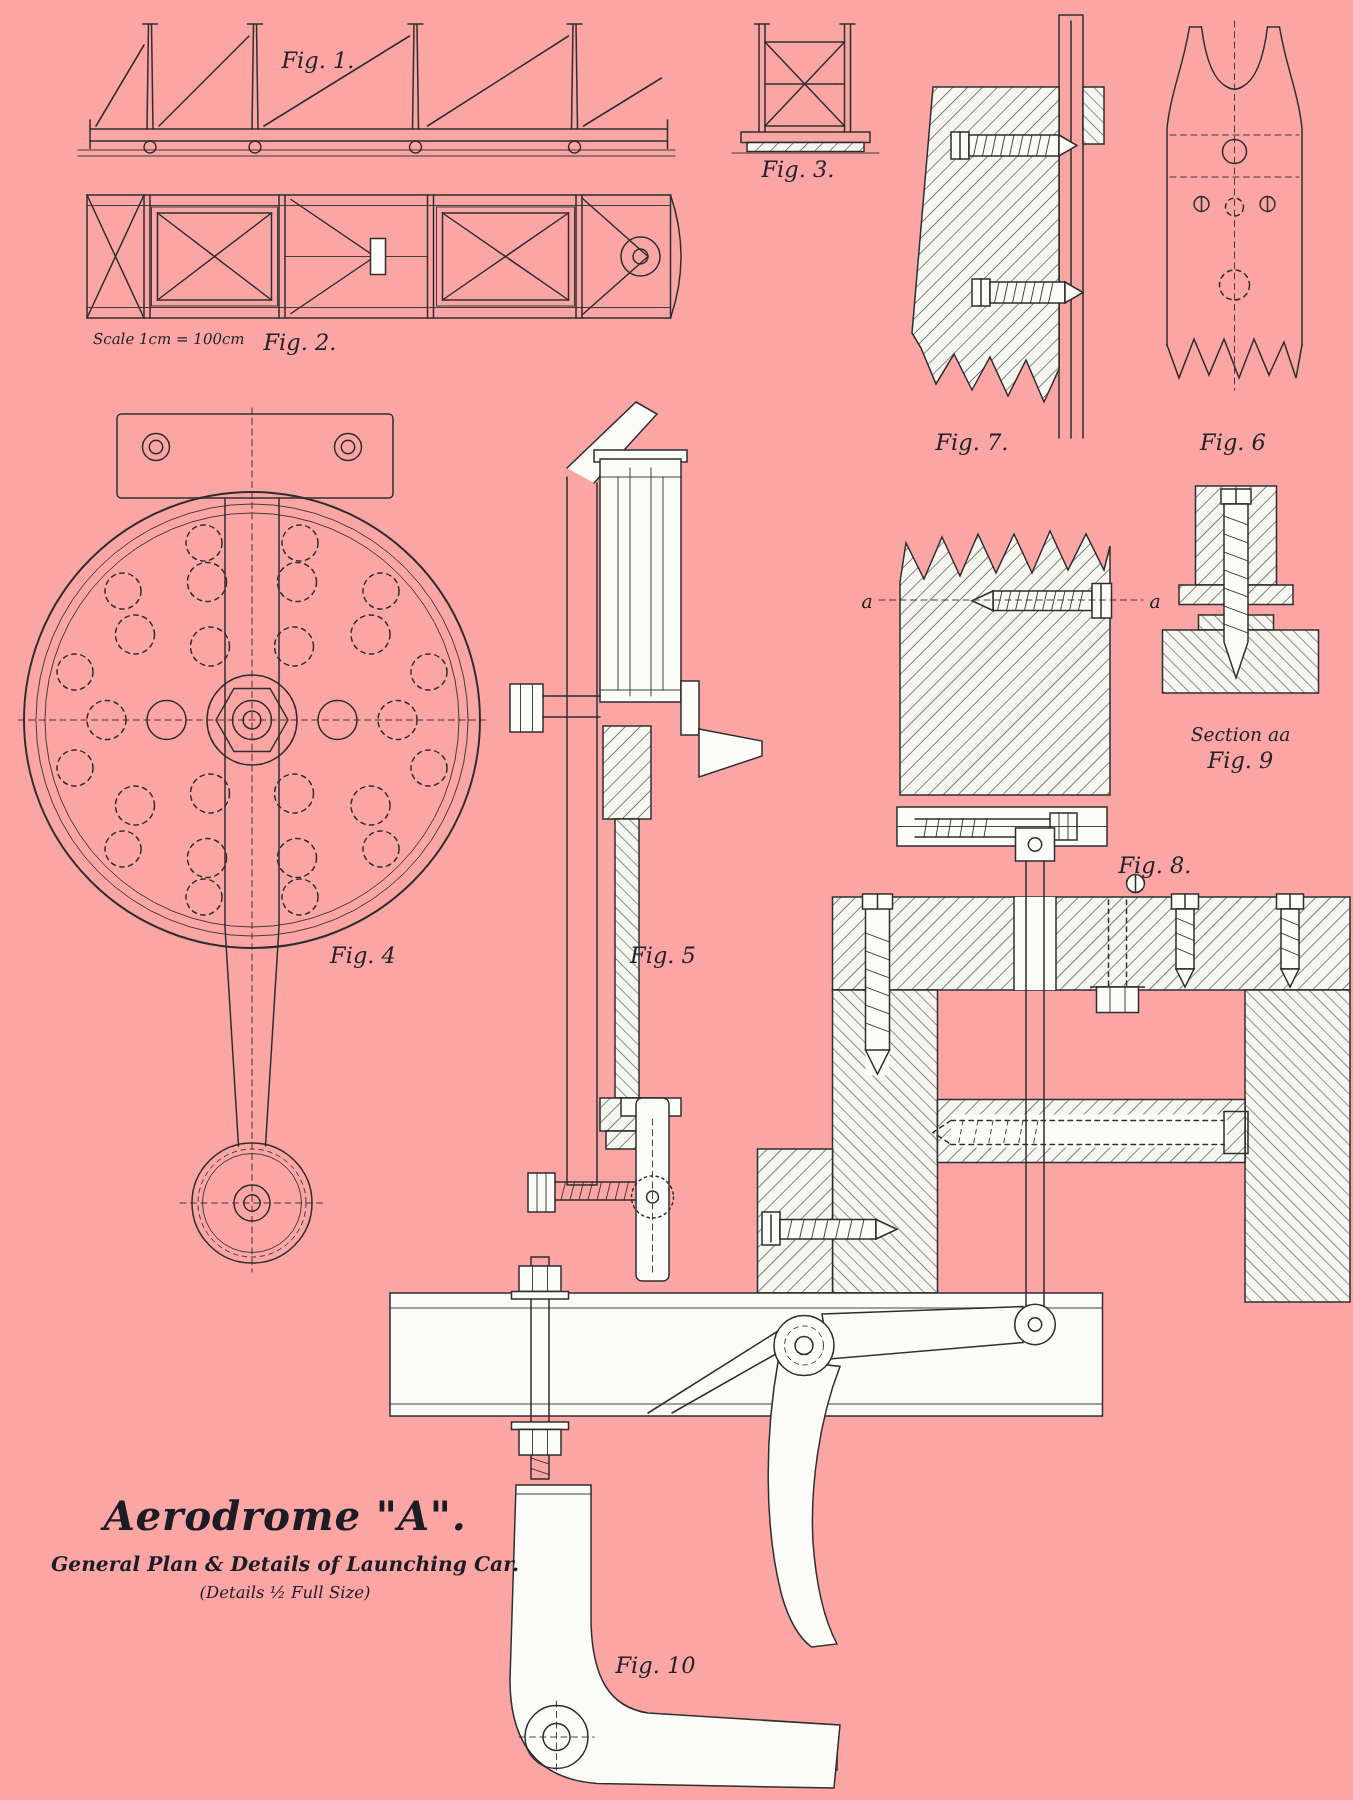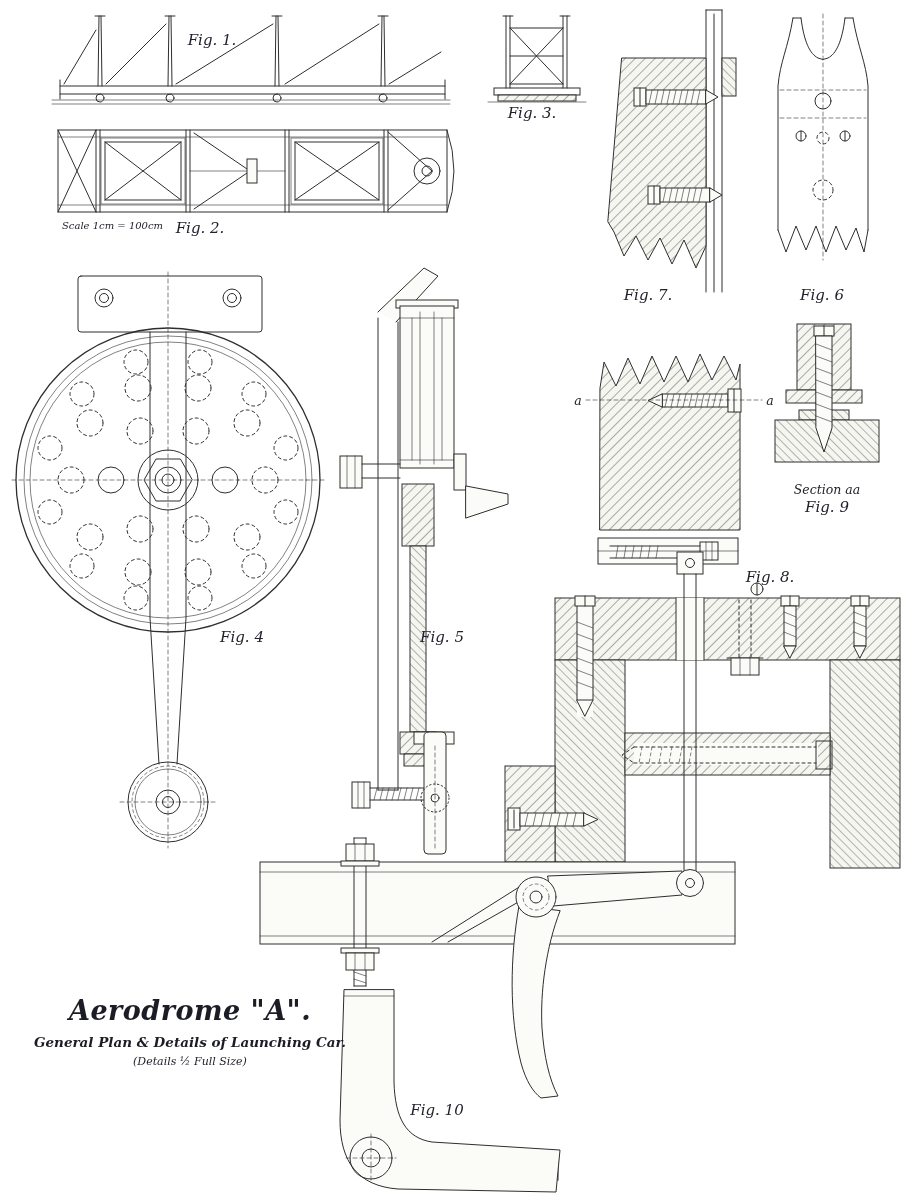--- a/index.html
+++ b/index.html
@@ -1,16 +1,16 @@
 <!DOCTYPE html>
 <html><head>
 <meta charset="utf-8">
 <style>
   html,body{margin:0;padding:0;background:#e9e9e5;}
-  .sheet{width:902px;height:1200px;background:#ffffff;margin:0 auto;position:relative;overflow:hidden;}
+  .sheet{width:902px;height:1200px;background:#fca5a5;margin:0 auto;position:relative;overflow:hidden;}
   svg{display:block}
   svg text{stroke:none}
   .figlabel{font:italic 15px "DejaVu Serif", serif;fill:#22222c}
   .smalllabel{font:italic 10px "DejaVu Serif", serif;fill:#22222c}
   .seclabel{font:italic 12.5px "DejaVu Serif", serif;fill:#22222c}
   .title-main{font:italic 600 27px "DejaVu Serif", serif;fill:#1c1c26;letter-spacing:.5px}
   .title-sub{font:italic 700 13.5px "DejaVu Serif", serif;fill:#1c1c26}
   .title-note{font:italic 11px "DejaVu Serif", serif;fill:#1c1c26}
   .dash{stroke-dasharray:4 3}
   .dash2{stroke-dasharray:3 3}

